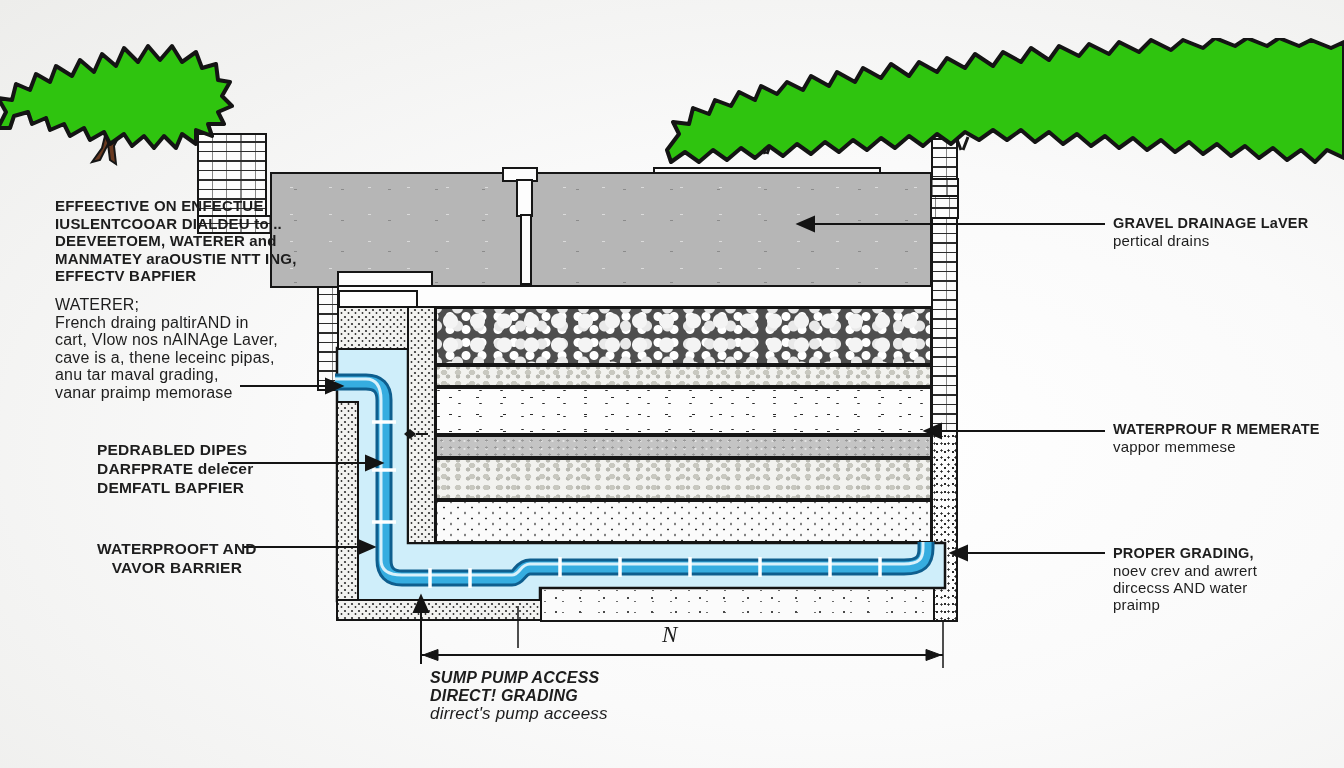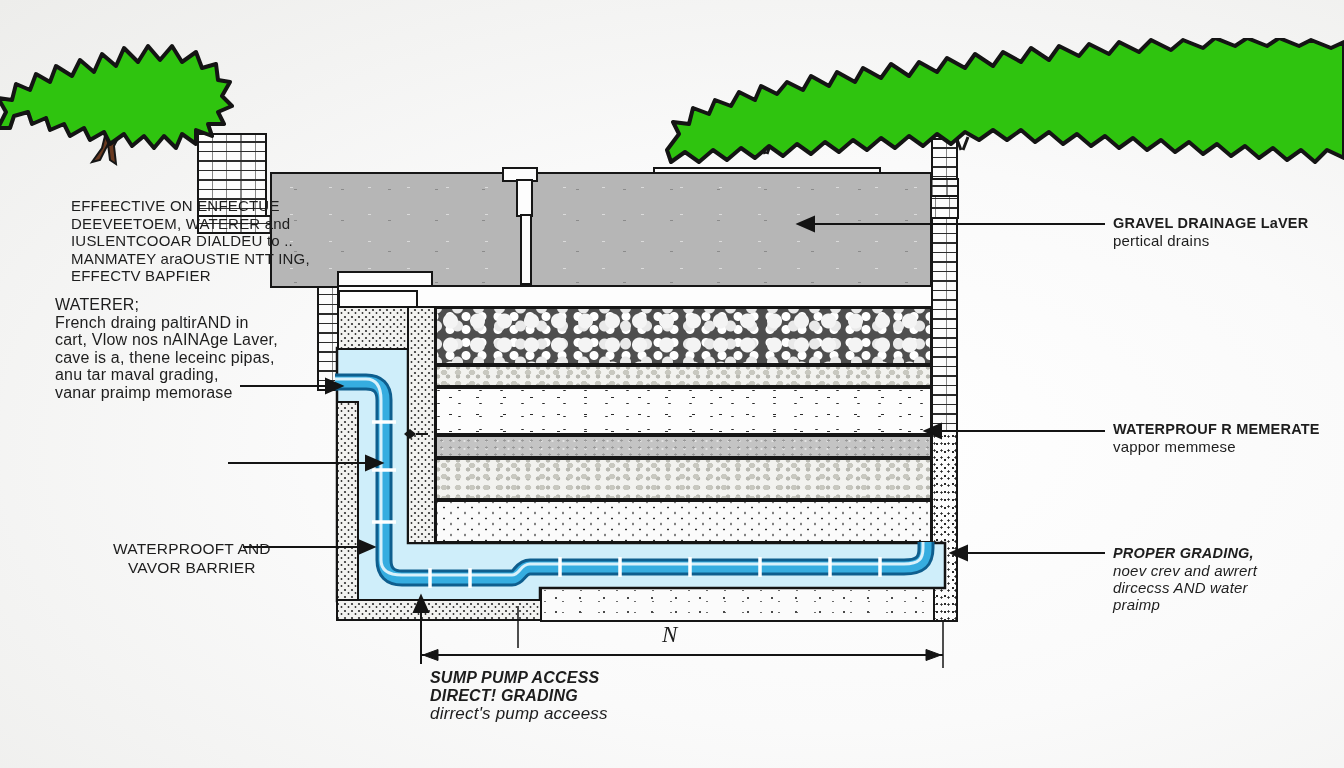--- a/index.html
+++ b/index.html
@@ -73,21 +73,21 @@
     background-color:#fbfbfb;
     background-image:radial-gradient(#4a4a4a 1.1px, transparent 1.6px),
                      radial-gradient(#6b6b6b .9px, transparent 1.3px);
     background-size:24px 14px, 18px 11px;
     background-position:2px 3px, 12px 8px;
     border:2px solid #161616;box-sizing:border-box;
   }
   
   .lblock{position:absolute;line-height:17.5px;font-size:15px;letter-spacing:.2px;white-space:nowrap;}
   .b{font-weight:700;}
-  .caps{font-weight:400;margin-left:16px;}
+  .caps{font-weight:700;}
   .dimN{font-family:"Liberation Serif",serif;font-style:italic;font-size:23px;font-weight:400;}
   svg{display:block;}
 </style>
 </head>
 <body>
 
 <div id="stage">
 
   <div class="abs brick" style="left:931px;top:138px;width:27px;height:296px;"></div>
   <div class="abs sparse" style="left:931px;top:430px;width:27px;height:192px;background-size:8px 8px,7px 7px;"></div>
@@ -195,35 +195,40 @@
       <path d="M421 655 H943" stroke-width="1.8"></path>
       <polygon points="423,655 438,649.5 438,660.5"></polygon>
       <polygon points="941,655 926,649.5 926,660.5"></polygon>
       <path d="M518 606 V648" stroke-width="1.5"></path>
       <path d="M943 622 V668" stroke-width="1.5"></path>
     </g>
   </svg>
 
   <div class="lblock caps" style="left:55px;top:197px;">
     <div>EFFEECTIVE ON ENFECTUE</div>
+    <div>IUSLENTCOOAR DIALDEU to ..</div>
     <div>DEEVEETOEM, WATERER and</div>
-    <div>IUSLENTCOOAR DIALDEU to ..</div>
     <div>MANMATEY araOUSTIE NTT ING,</div>
     <div>EFFECTV BAPFIER</div>
   </div>
 
   <div class="lblock" style="left:55px;top:296px;font-size:16px;">
     <div>WATERER;</div>
     <div>French draing paltirAND in</div>
     <div>cart, Vlow nos nAINAge Laver,</div>
     <div>cave is a, thene leceinc pipas,</div>
     <div>anu tar maval grading,</div>
     <div>vanar praimp memorase</div>
   </div>
 
+  <div class="lblock caps" style="left:97px;top:440px;line-height:19px;font-size:15.5px;">
+    <div>PEDRABLED DIPES</div>
+    <div>DARFPRATE delecer</div>
+    <div>DEMFATL BAPFIER</div>
+  </div>
 
   <div class="lblock caps" style="left:97px;top:539px;line-height:19px;font-size:15.5px;text-align:center;">
     <div>WATERPROOFT AND</div>
     <div>VAVOR BARRIER</div>
   </div>
 
   <div class="lblock" style="left:430px;top:669px;line-height:18px;font-size:16px;font-style:italic;">
     <div class="b">SUMP PUMP ACCESS</div>
     <div class="b">DIRECT! GRADING</div>
     <div style="font-size:17px;">dirrect's pump acceess</div>
@@ -232,21 +237,21 @@
   <div class="lblock" style="left:1113px;top:215px;line-height:17px;font-size:15px;">
     <div class="b" style="font-size:14.5px;">GRAVEL DRAINAGE LaVER</div>
     <div>pertical drains</div>
   </div>
 
   <div class="lblock" style="left:1113px;top:421px;line-height:17px;font-size:15px;">
     <div class="b" style="font-size:14.5px;">WATERPROUF R MEMERATE</div>
     <div>vappor memmese</div>
   </div>
 
-  <div class="lblock" style="left:1113px;top:545px;line-height:17px;font-size:15px;font-style:italic;">
+  <div class="lblock" style="left:1113px;top:545px;line-height:17px;font-size:15px;">
     <div class="b" style="font-size:14.5px;">PROPER GRADING,</div>
     <div>noev crev and awrert</div>
     <div>dircecss AND water</div>
     <div>praimp</div>
   </div>
 
   <div class="abs dimN" style="left:662px;top:622px;">N</div>
 
 </div>
 

